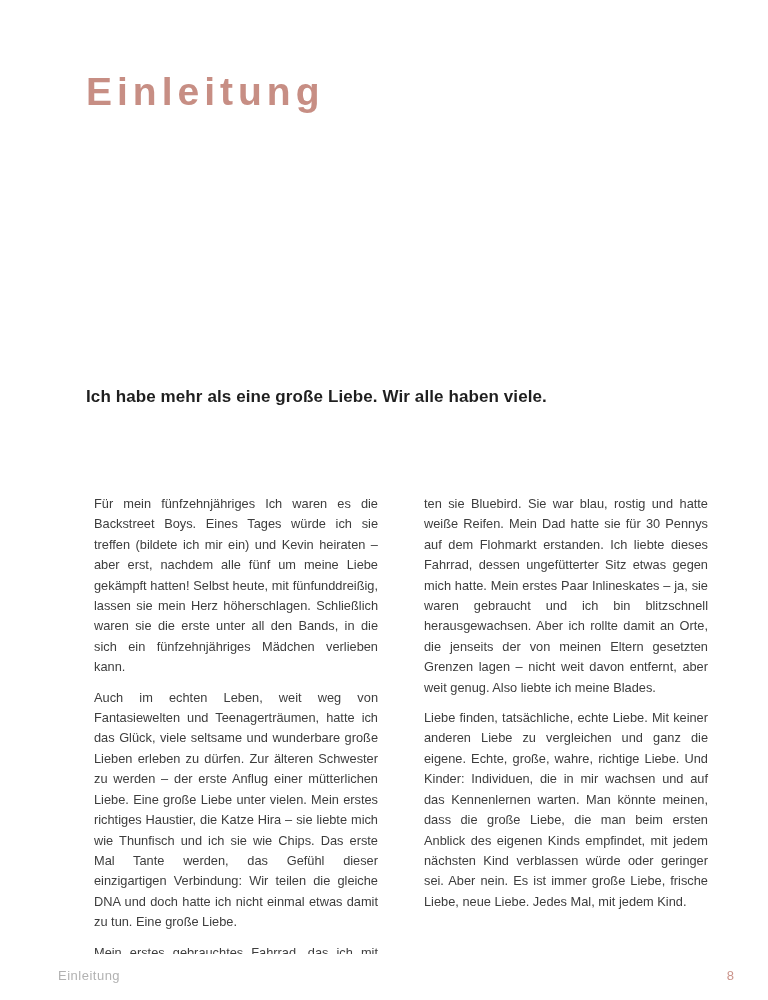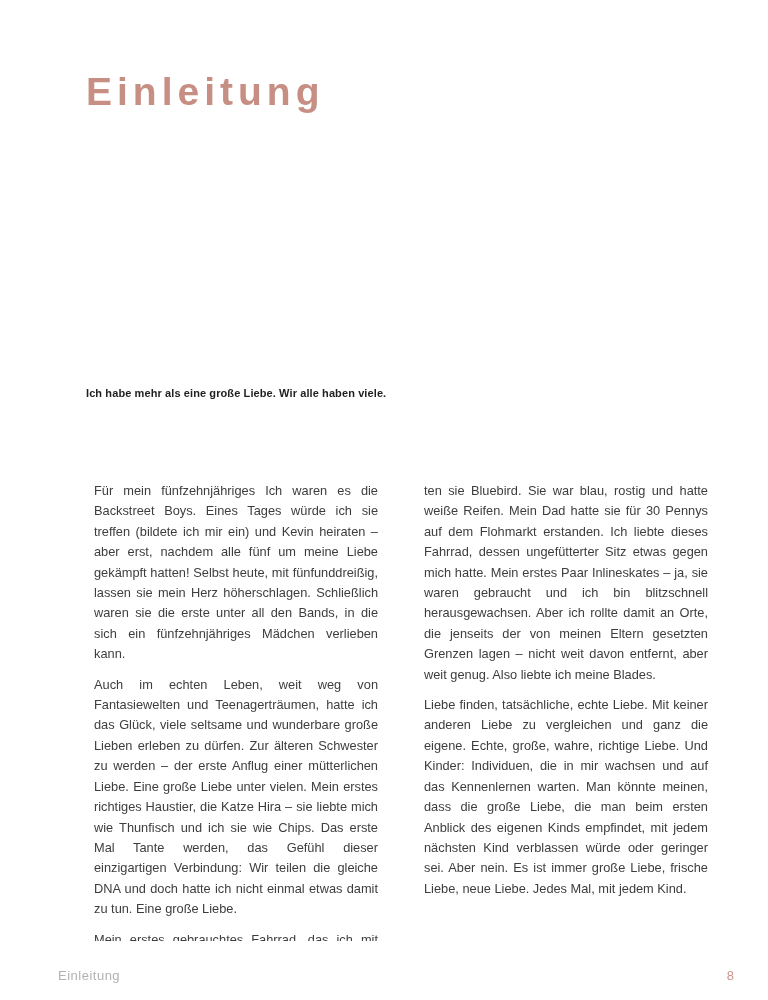--- a/index.html
+++ b/index.html
@@ -22,29 +22,29 @@
     font-size: 39px;
     font-weight: 700;
     letter-spacing: 5px;
     color: var(--accent, #c78e84);
   }
   .lead {
     position: absolute;
     left: 70px;
     top: 371px;
     width: 600px;
-    font-size: 11px;
+    font-size: 17px;
     font-weight: 700;
     letter-spacing: 0.1px;
     color: var(--lead-text, #1f1f1f);
   }
   .columns {
     position: absolute;
     left: 70px;
-    top: 457px;
+    top: 470px;
     width: 630px;
     height: 468px;
     display: flex;
     gap: 30px;
     overflow: hidden;
   }
   .col { width: 300px; }
   .col p {
     font-size: 12.8px;
     line-height: 20.4px;

